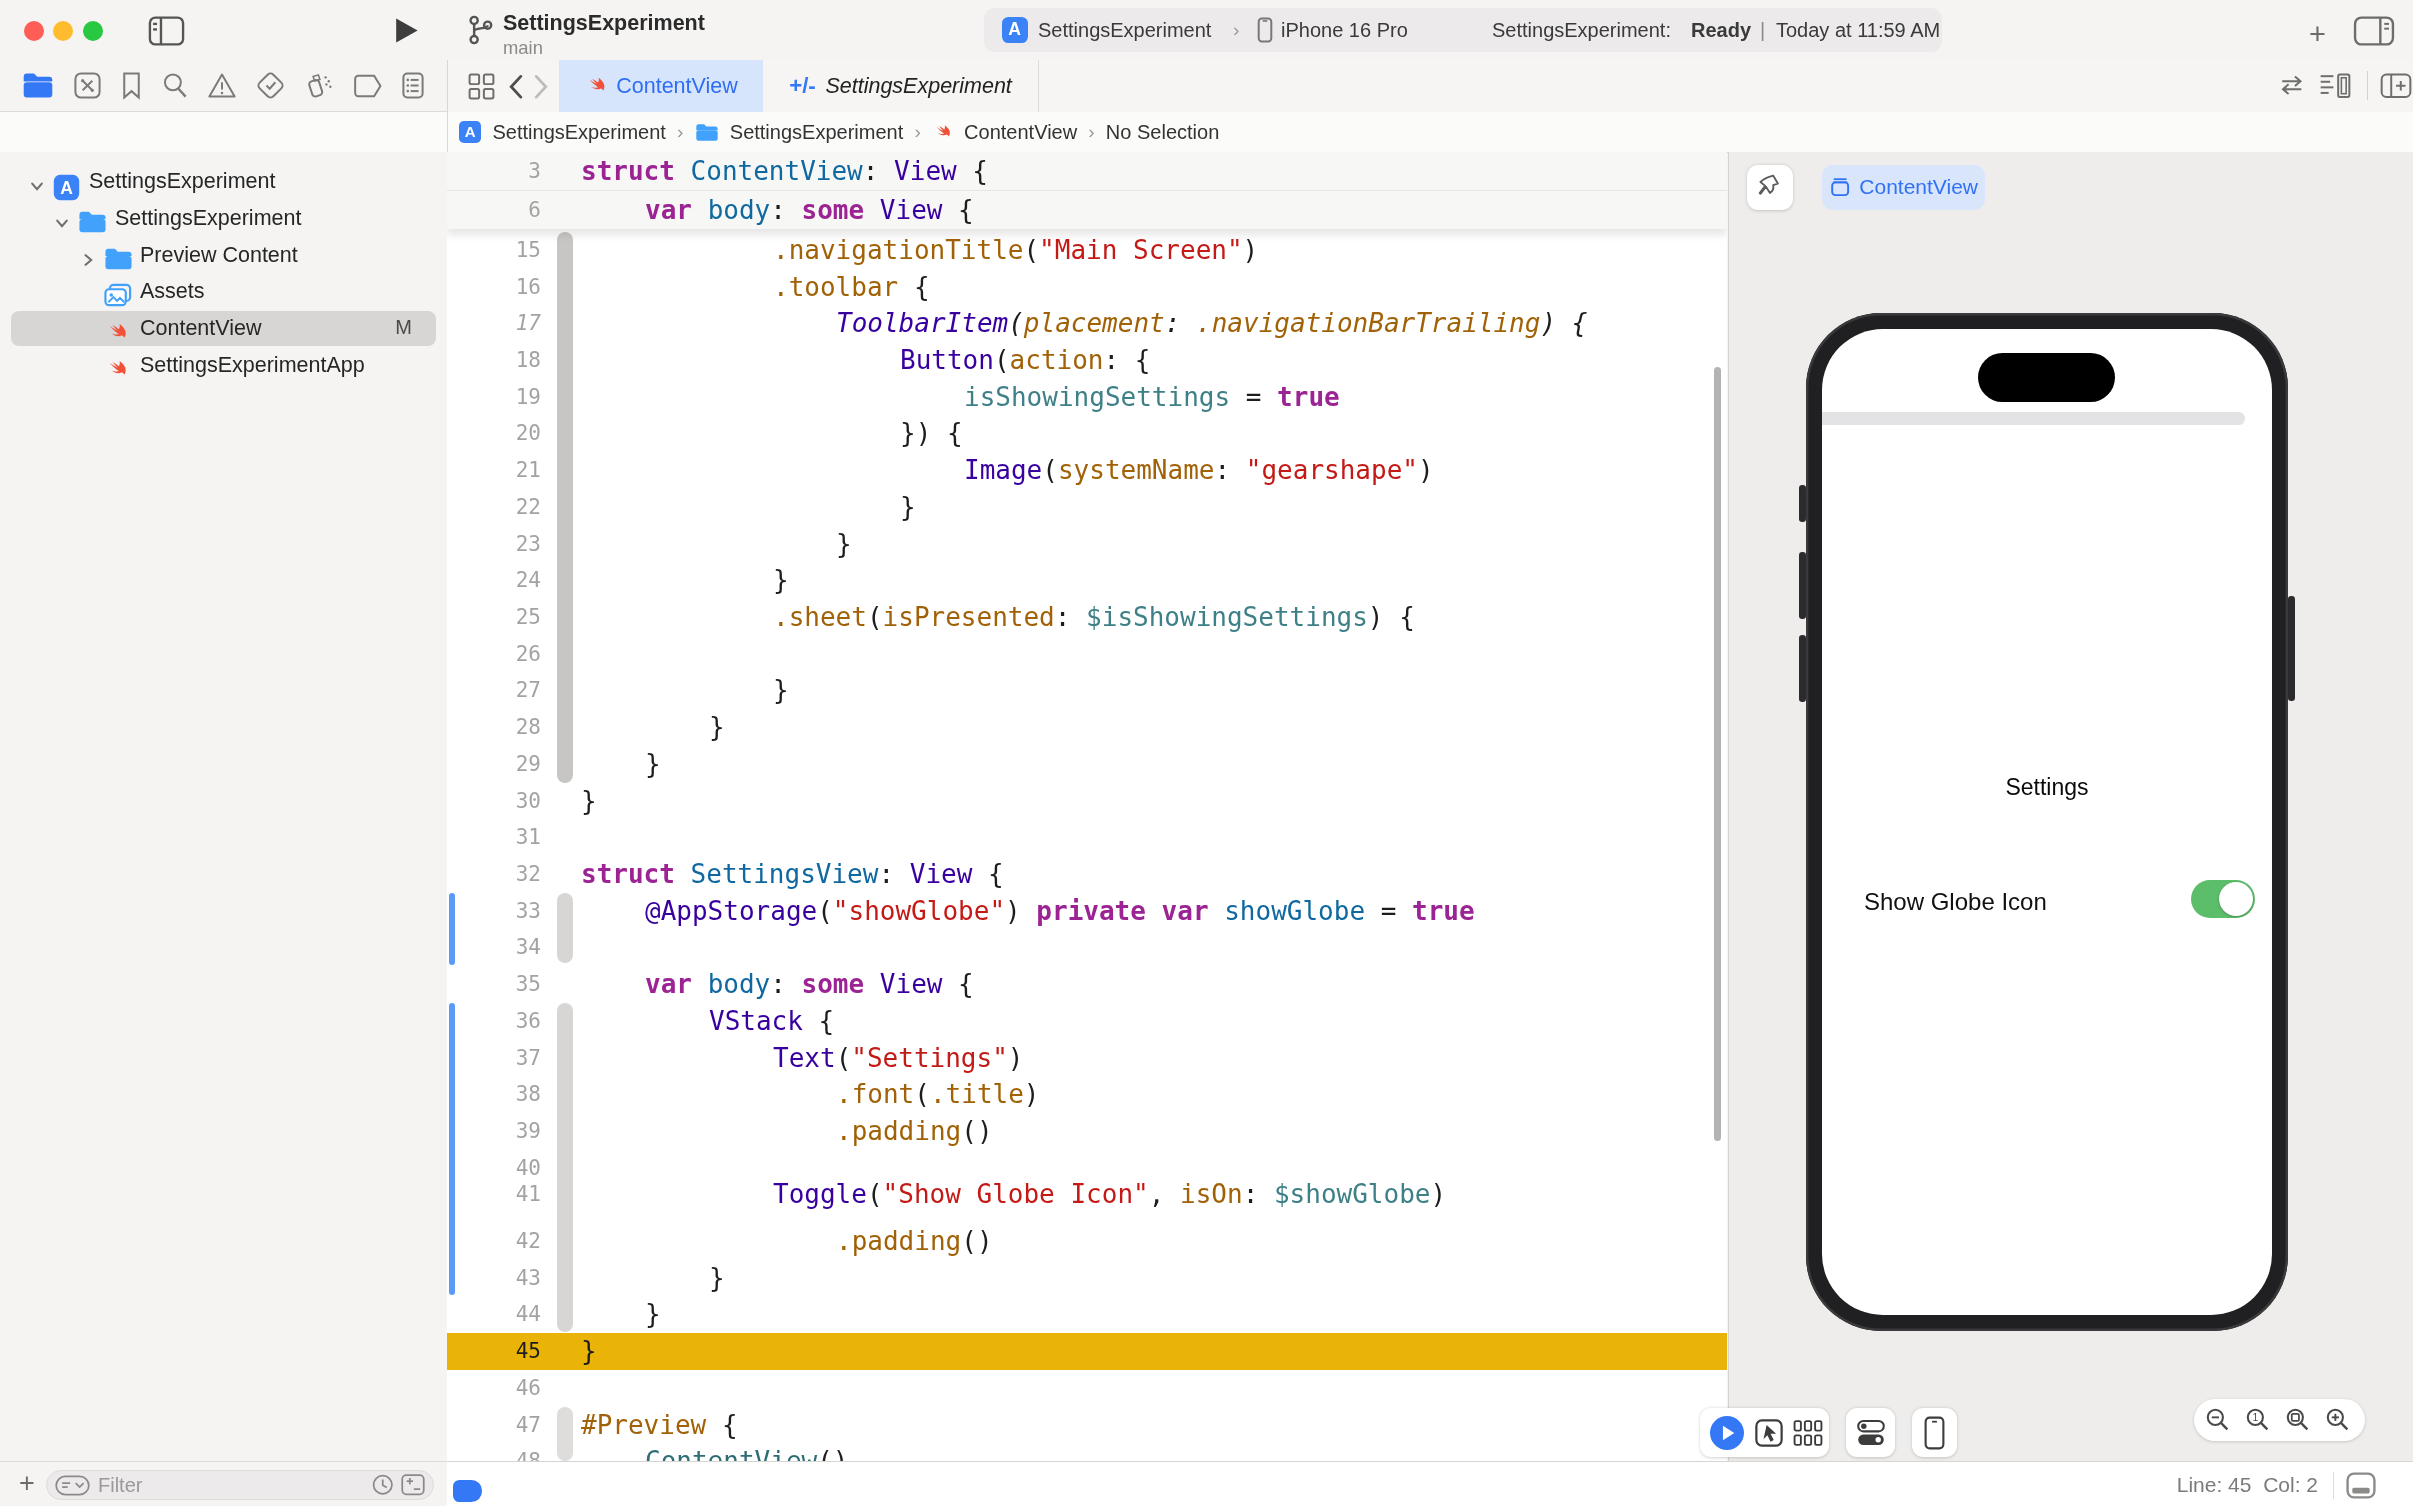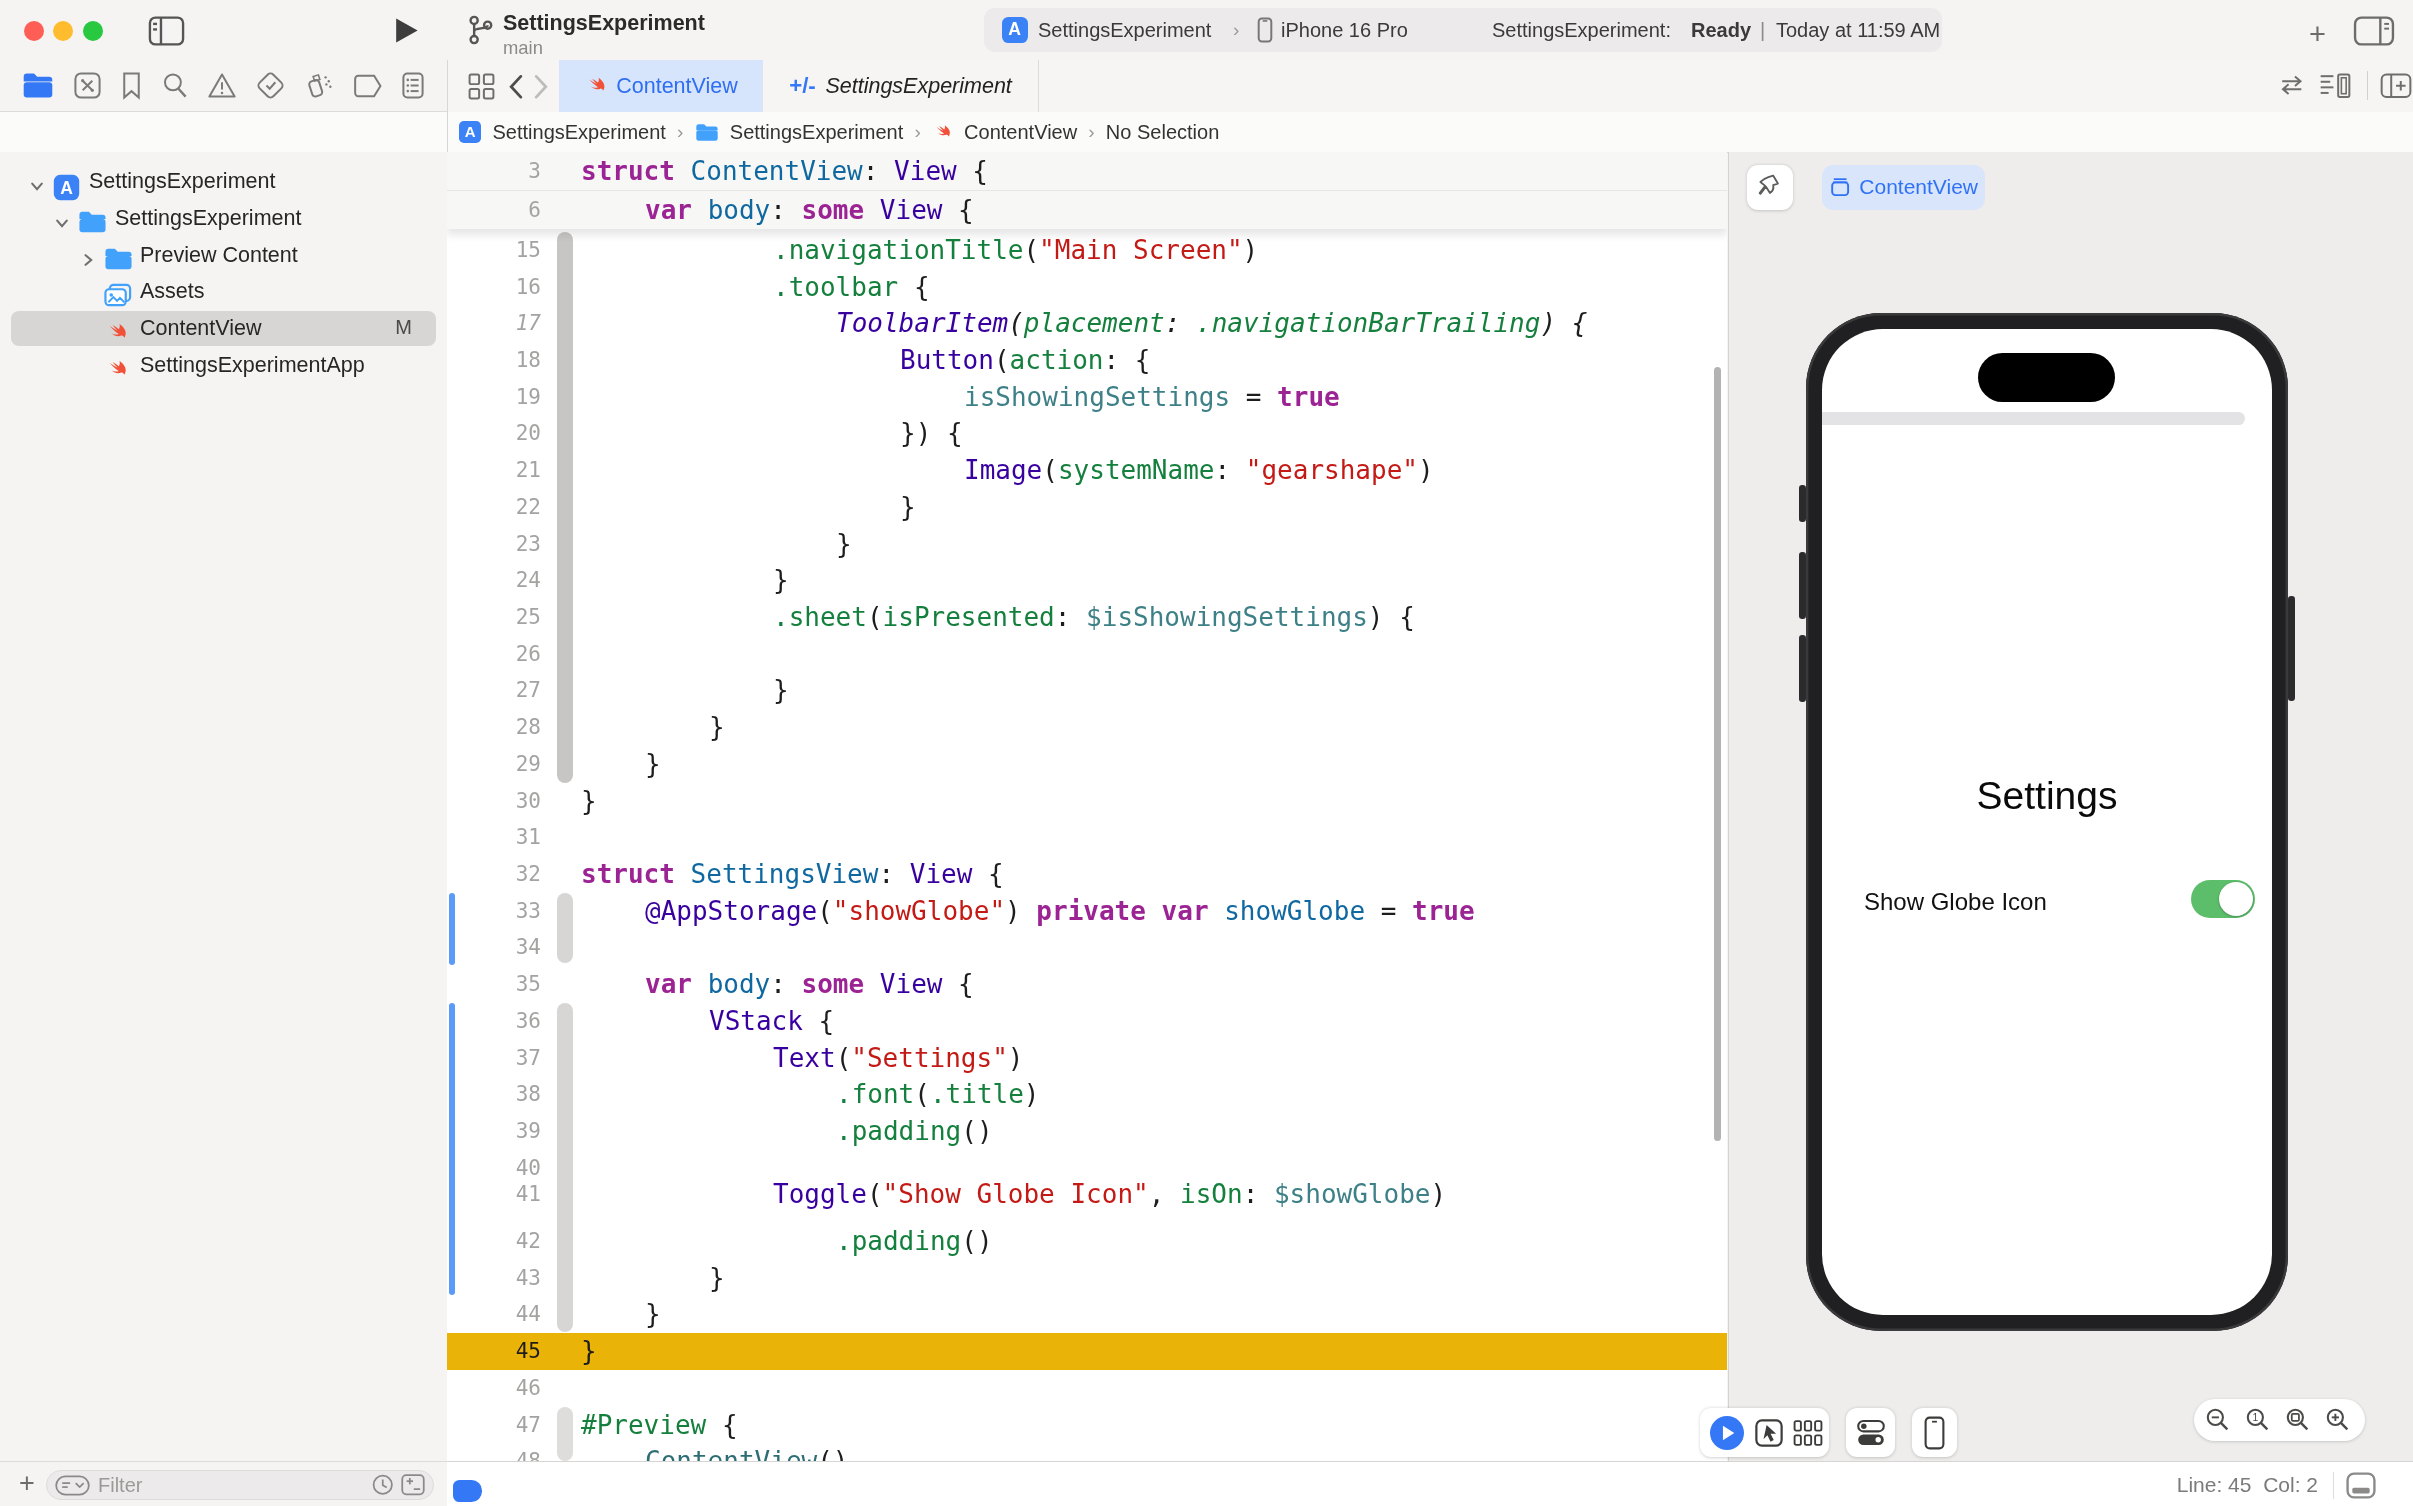--- a/index.html
+++ b/index.html
@@ -44,42 +44,42 @@
 
   
   #editor{left:447px;top:152px;width:1280px;height:1309px;background:#ffffff;overflow:hidden;}
   .codeline{position:absolute;left:0;width:1280px;height:37px;}
   .codeline.current{background:#eab308;}
   .ln{position:absolute;left:0;top:0;width:94px;height:37px;line-height:37px;text-align:right;
       font-family:"DejaVu Sans Mono",monospace;font-size:21px;color:#a3a3a2;}
   .codeline.current .ln{color:#1c1c1c;}
   .codetext{position:absolute;left:134px;top:0;height:37px;line-height:37px;white-space:pre;
       font-family:"DejaVu Sans Mono",monospace;font-size:26px;}
-  .kw{color:#9B2393;font-weight:700}.str{color:#C41A16}.sdk{color:#3900A0}.fn{color:#15803d}
+  .kw{color:#9B2393;font-weight:700}.str{color:#C41A16}.sdk{color:#3900A0}.fn{color:#a16207}
   .prop{color:#3E8087}.decl{color:#0F68A0}.ptyp{color:#2D6E74}.pl{color:#1d1d1d}
   #sticky{position:absolute;left:0;top:0;width:1280px;height:77px;background:#f7f7f6;box-shadow:0 6.4px 8px rgba(0,0,0,.10);}
   #sticky .codeline{background:transparent;}
   #sticky .codeline+ .codeline{border-top:0.8px solid #e7e6e5;}
   .ribbon{position:absolute;left:110px;width:16px;border-radius:8px;}
   .changebar{position:absolute;left:2.4px;width:5.6px;border-radius:3.2px;background:#5b9bf8;}
   #edit-scrollbar{position:absolute;left:1267px;top:215px;width:7.2px;height:774px;background:#9a9a9a;border-radius:4px;opacity:.75;}
 
   
   #canvas{left:1728px;top:152px;width:686px;height:1309px;background:#eeedec;border-left:0.8px solid #d4d3d2;}
   .cvs-btn{position:absolute;background:#ffffff;border-radius:11.2px;box-shadow:0 0.8px 3.2px rgba(0,0,0,.18);}
   #cvs-chip{position:absolute;left:93px;top:12.8px;width:163px;height:45px;background:#d9e5fb;border-radius:11.2px;display:flex;align-items:center;justify-content:center;gap:8px;}
   #cvs-chip span{color:#3072f6;font-size:21px;}
 
   
   #phone{position:absolute;left:77px;top:161px;width:482px;height:1018px;background:#202022;border-radius:75px;box-shadow:inset 0 0 0 2.4px #3a3a3c;}
   #phone-screen{position:absolute;left:16px;top:16px;width:450px;height:986px;background:#ffffff;border-radius:61px;overflow:hidden;}
   #island{position:absolute;left:156px;top:24px;width:137px;height:49px;background:#000;border-radius:25px;}
   #navbar-ghost{position:absolute;left:0px;top:83px;width:423px;height:12.8px;background:#e3e3e5;border-radius:0 6.4px 6.4px 0;}
   .sidebtn{position:absolute;background:#2b2b2d;border-radius:3.2px;}
-  #pv-title{position:absolute;left:0;top:445px;width:450px;text-align:center;font-size:39px;color:#0a0a0a;}
+  #pv-title{position:absolute;left:0;top:445px;width:450px;text-align:center;font-size:23px;color:#0a0a0a;}
   #pv-row-label{position:absolute;left:42px;top:559px;font-size:24px;color:#111;}
   #pv-toggle{position:absolute;left:369px;top:551px;width:64px;height:38px;border-radius:19px;background:#5cbe6b;}
   #pv-toggle .knob{position:absolute;right:2.4px;top:2.4px;width:34px;height:34px;border-radius:50%;background:#fff;box-shadow:0 0.8px 2.4px rgba(0,0,0,.3);}
 
   
   #bottombar{left:447px;top:1461px;width:1967px;height:46px;background:#ffffff;border-top:0.8px solid #d6d5d4;}
   #bp-tag{position:absolute;left:6.4px;top:17.6px;width:29px;height:22.3px;background:#3478f6;border-radius:6.4px 10.4px 10.4px 6.4px;}
   #linecol{position:absolute;right:96px;top:11.2px;font-size:21px;color:#7b7b7a;}
   #navbottom{left:0;top:1461px;width:447px;height:46px;background:#f5f4f3;border-top:0.8px solid #dcdbda;}
   #filter-field{position:absolute;left:46px;top:8px;width:388px;height:30px;background:#eceaea;border:0.8px solid #dddcdb;border-radius:15px;display:flex;align-items:center;gap:8px;padding:0 8px;box-sizing:border-box;}

